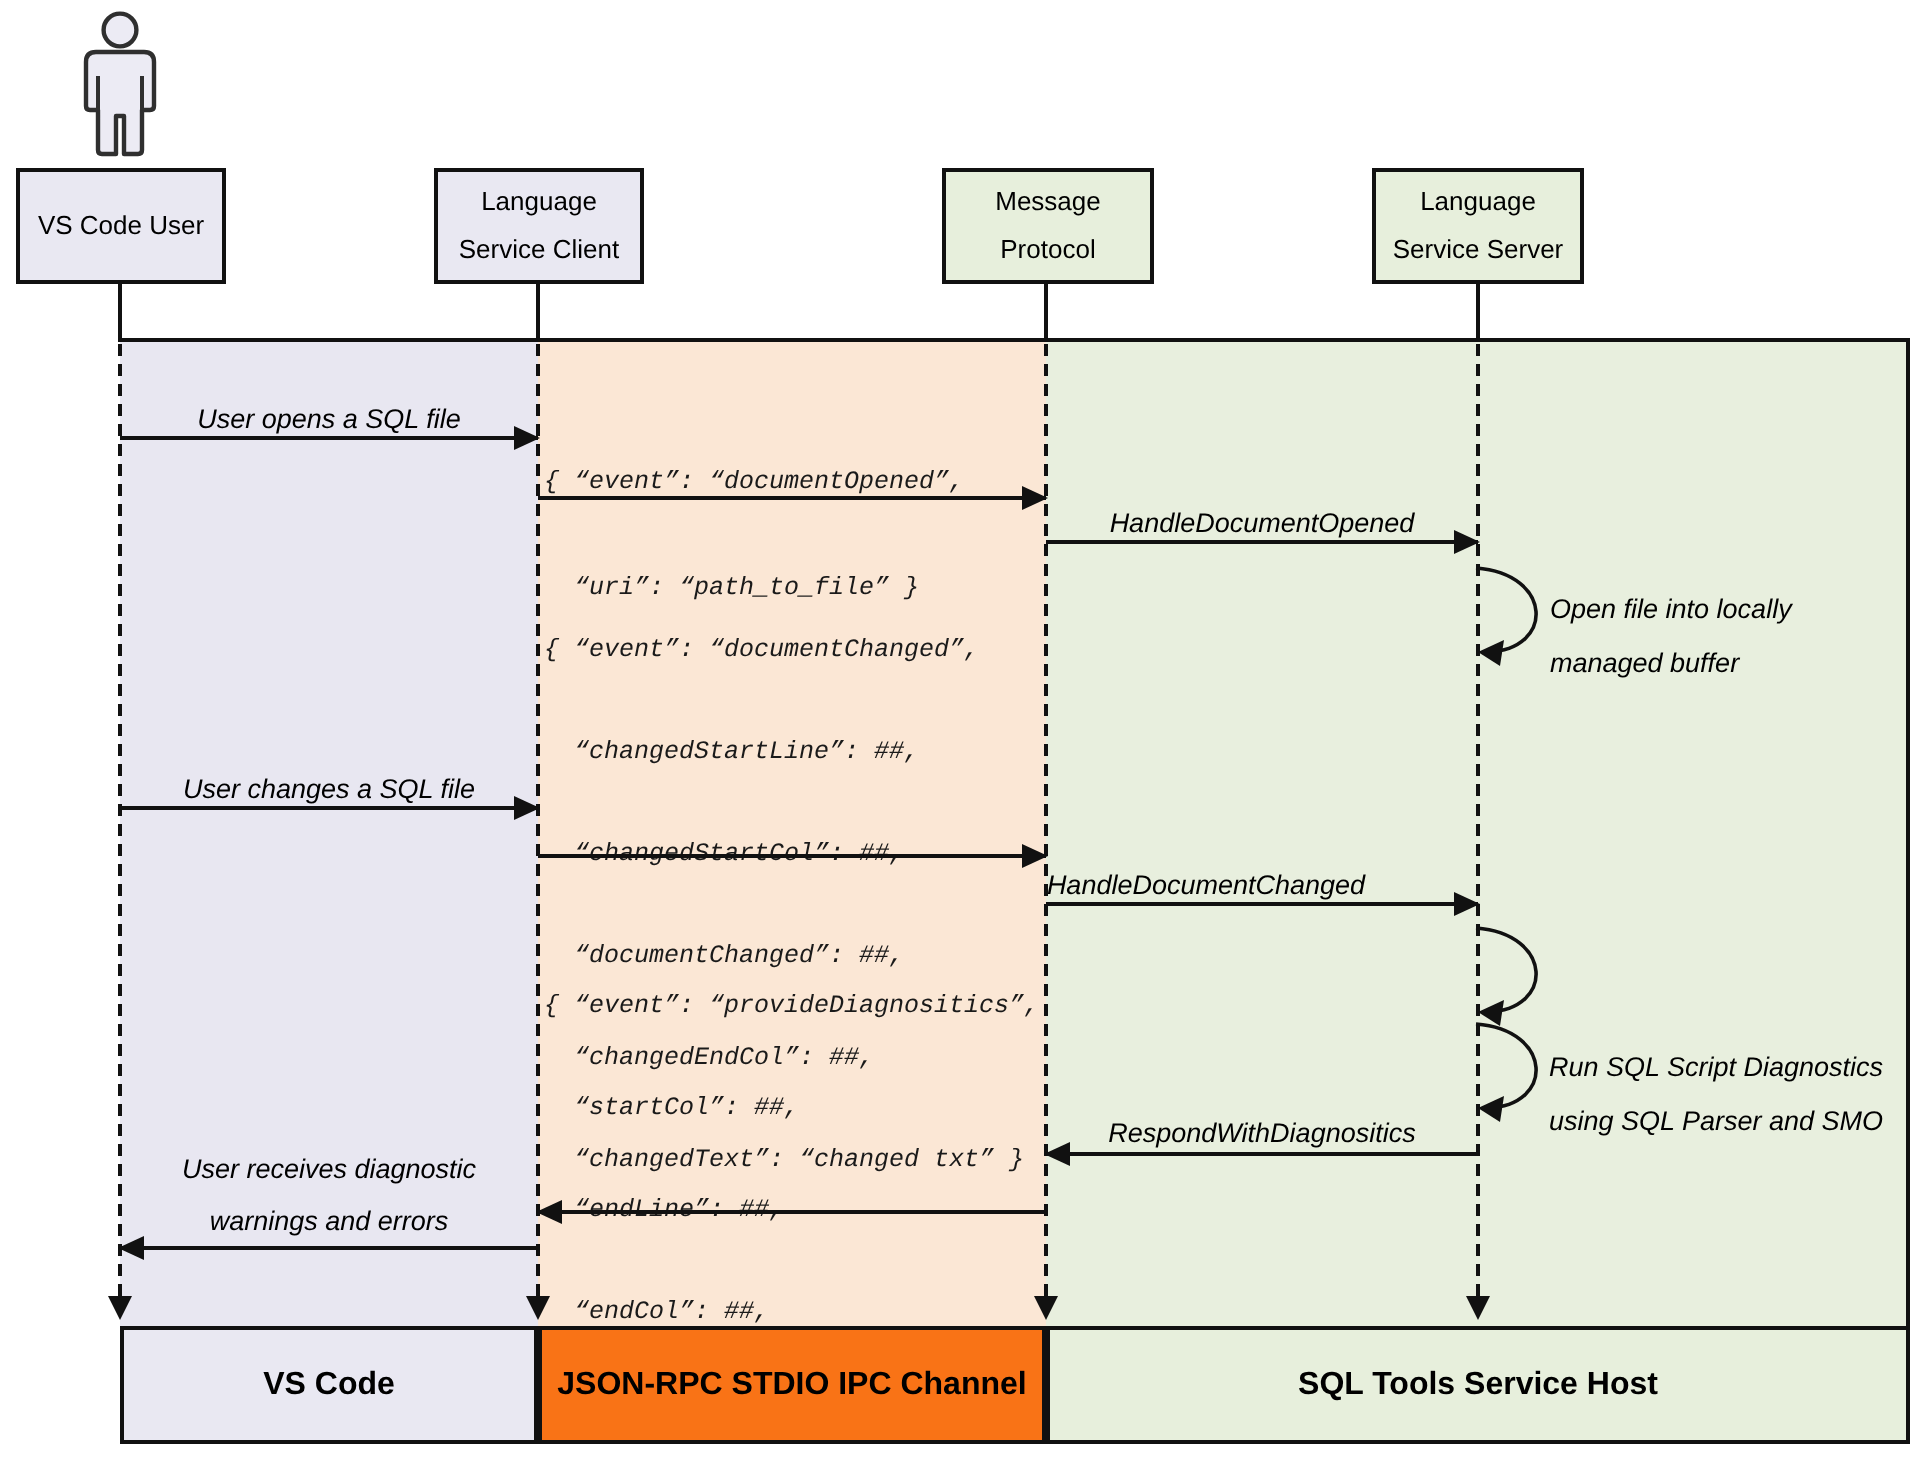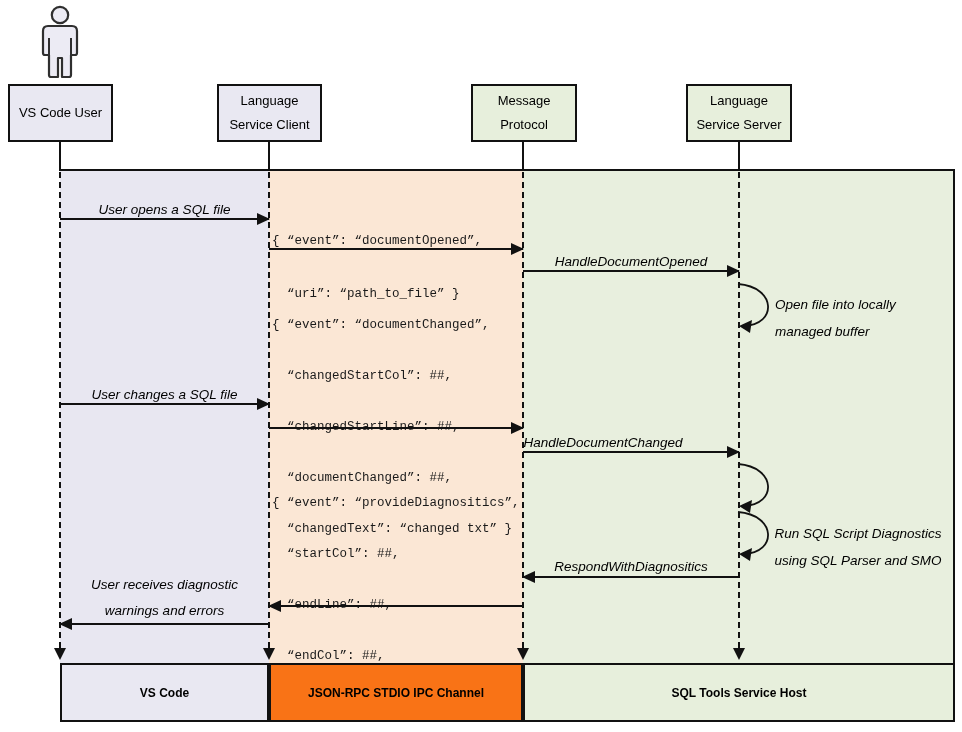--- a/index.html
+++ b/index.html
@@ -29,27 +29,27 @@
   .ar-r::after{content:'';position:absolute;right:-1px;top:-7px;width:0;height:0;
                border-top:6px solid transparent;border-bottom:6px solid transparent;
                border-left:13px solid #111;}
   .ar-l::after{content:'';position:absolute;left:-1px;top:-7px;width:0;height:0;
                border-top:6px solid transparent;border-bottom:6px solid transparent;
                border-right:13px solid #111;}
   .msg-label{position:absolute;font-style:italic;font-size:13.5px;line-height:26px;}
   .center{text-align:center;}
   .mono{position:absolute;font-family:"Liberation Mono",monospace;font-size:12.5px;
         white-space:pre;color:#1a1a1a;}
-  .mono div{height:23px;line-height:23px;}
+  .mono div{height:23px;line-height:23px;font-style:italic;}
   .mono.wide div{height:25px;line-height:25px;}
   .note{position:absolute;font-style:italic;font-size:13.5px;line-height:27px;}
   
   .footer-box{position:absolute;top:663px;height:59px;border:2px solid #111;box-sizing:border-box;
               display:flex;align-items:center;justify-content:center;
-              font-weight:bold;font-size:12px;}
+              font-weight:bold;font-size:16px;}
 </style>
 </head>
 <body>
 
 <div id="stage">
 
   <svg class="abs" style="left:38px;top:5px;" width="44" height="74" viewBox="0 0 44 74">
     <circle cx="22" cy="10" r="8.2" fill="#ECEBF4" stroke="#2F2F2F" stroke-width="2.2"></circle>
     <path d="M5,48 L5,26 Q5,21 10,21 L34,21 Q39,21 39,26 L39,48 Q39,50 37,50 L33,50 L33,70 Q33,72 31,72 L24,72 L24,53 L20,53 L20,72 L13,72 Q11,72 11,70 L11,50 L7,50 Q5,50 5,48 Z" fill="#ECEBF4" stroke="#2F2F2F" stroke-width="2.2" stroke-linejoin="round"></path>
     <path d="M11,33 L11,50 M33,33 L33,50" fill="none" stroke="#2F2F2F" stroke-width="2"></path>
@@ -107,23 +107,24 @@
     <path d="M1,3 C40,6 40,44 7,45" fill="none" stroke="#111" stroke-width="1.8"></path>
     <polygon points="2,45 15,39 13,52" fill="#111"></polygon>
   </svg>
   <div class="note" style="left:775px;top:291px;">
     <div>Open file into locally</div>
     <div>managed buffer</div>
   </div>
 
   <div class="mono" style="left:272px;top:286px;">
     <div>{ “event”: “documentChanged”,</div>
+    <div>  “changedStartLine”: ##,</div>
     <div>  “changedStartCol”: ##,</div>
-    <div>  “changedStartLine”: ##,</div>
     <div>  “documentChanged”: ##,</div>
+    <div>  “changedEndCol”: ##,</div>
     <div>  “changedText”: “changed txt” }</div>
   </div>
 
   <div class="msg-label center" style="left:60px;width:209px;top:382px;">User changes a SQL file</div>
   <div class="ar ar-r" style="left:60px;top:403px;width:209px;"></div>
   <div class="ar ar-r" style="left:269px;top:427px;width:254px;"></div>
 
   <div class="msg-label center" style="left:495px;width:216px;top:430px;">HandleDocumentChanged</div>
   <div class="ar ar-r" style="left:523px;top:451px;width:216px;"></div>
 

